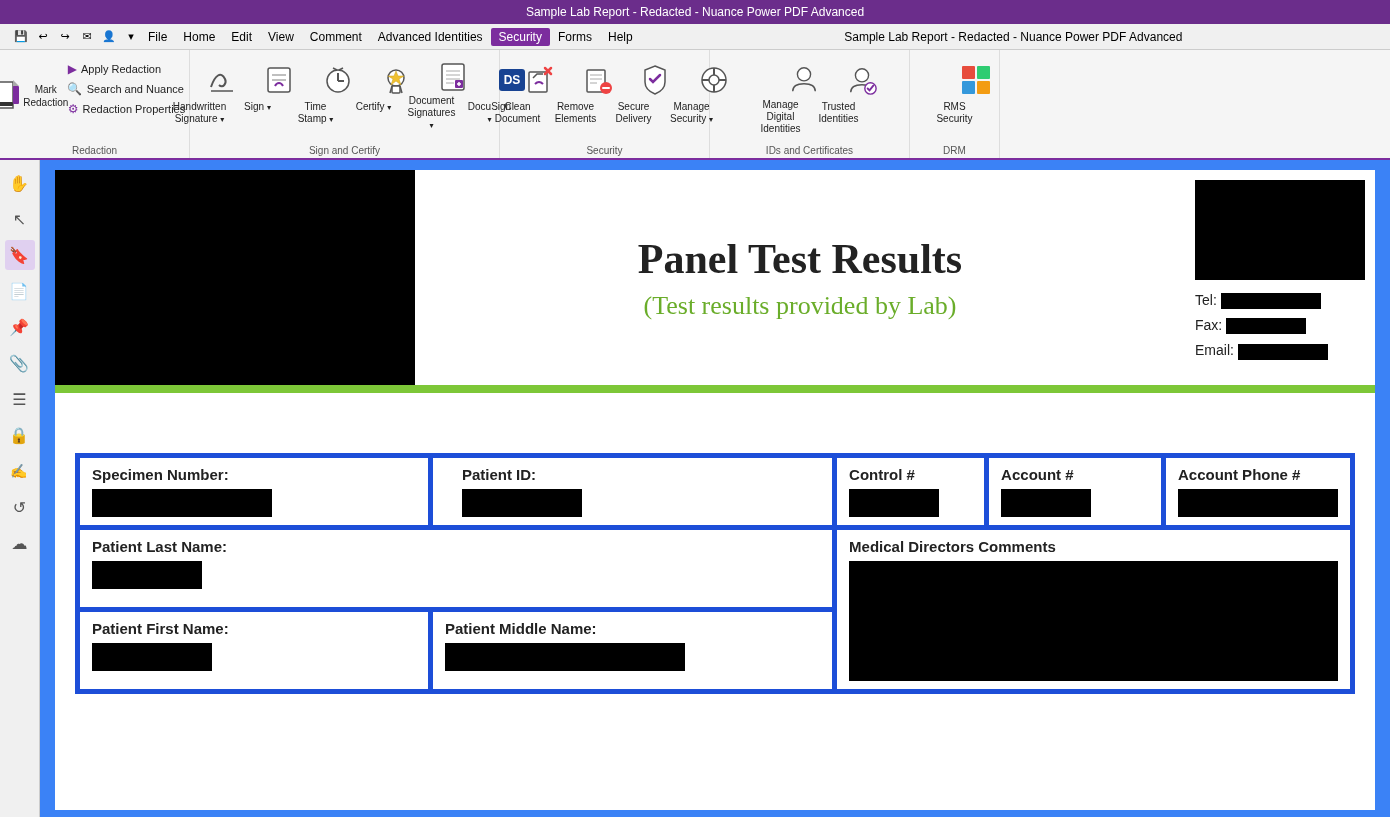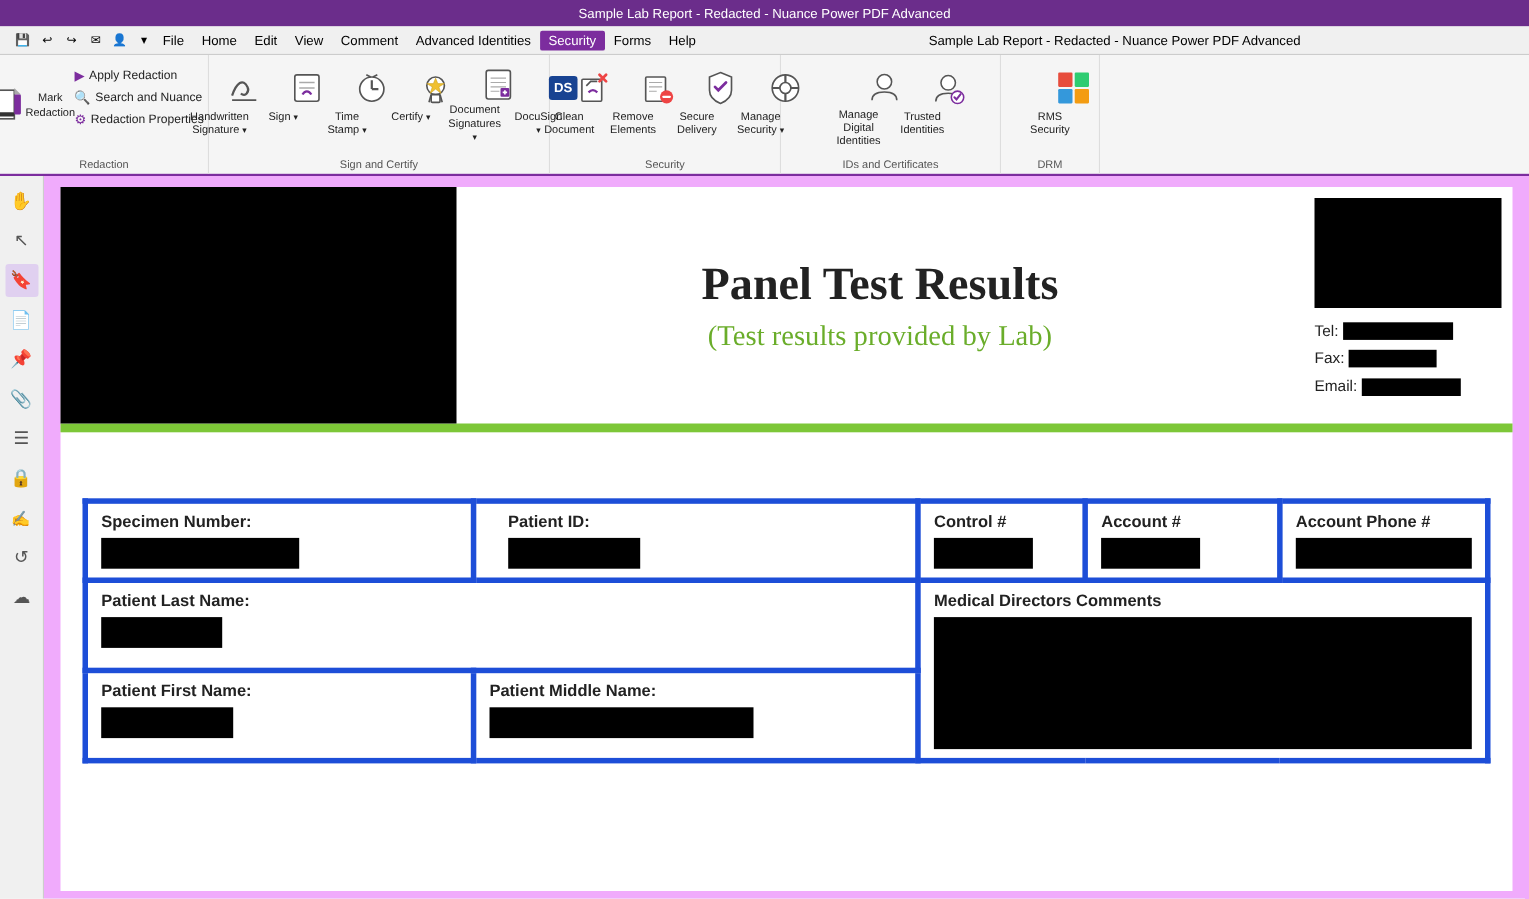--- a/index.html
+++ b/index.html
@@ -164,21 +164,21 @@
       cursor: pointer;
       border-radius: 3px;
       font-size: 16px;
       color: #555;
     }
     .sidebar-tool.active { background: #e0d0f0; color: #7c2d9e; }
 
     
     .content-area {
       flex: 1;
-      background: #f0abfc;
+      background: #3b82f6;
       overflow: hidden;
       position: relative;
     }
 
     
     .document {
       background: white;
       margin: 10px auto;
       width: 1320px;
       min-height: 640px;

